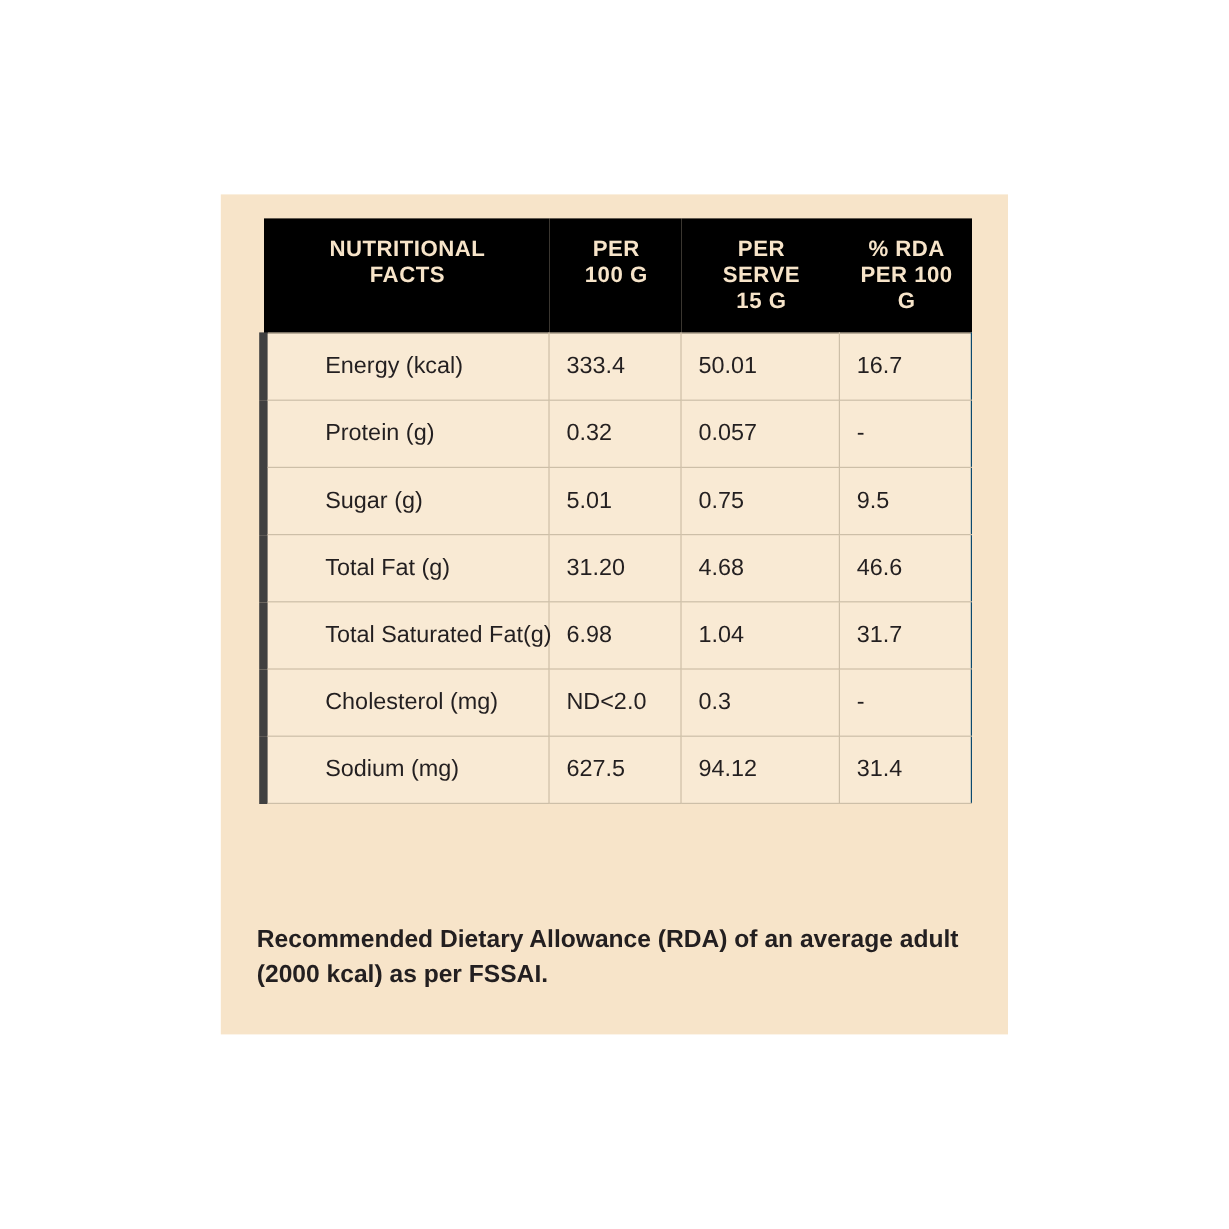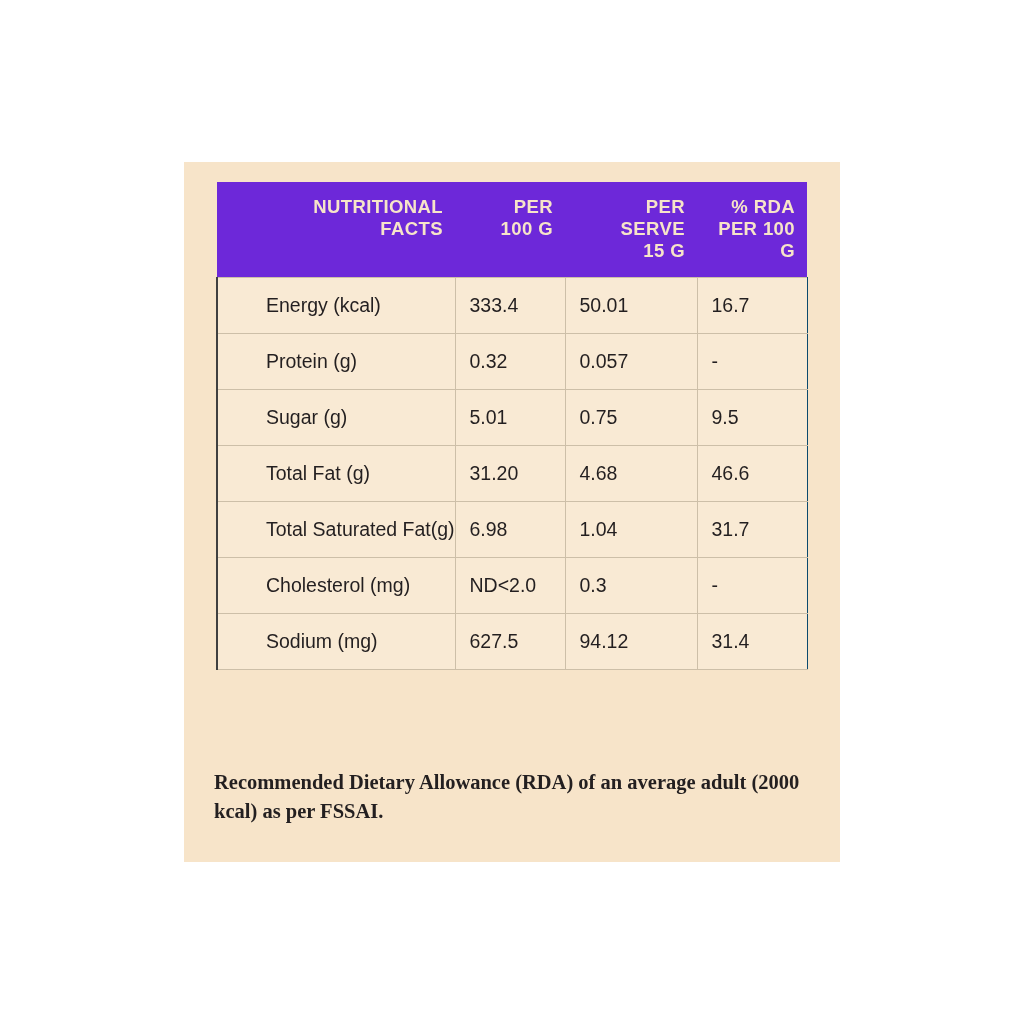--- a/index.html
+++ b/index.html
@@ -30,58 +30,57 @@
     left: 32px;
     top: 20px;
     width: 590px;
   }
   table.nutri {
     border-collapse: collapse;
     width: 590px;
     table-layout: fixed;
   }
   table.nutri thead th {
-    background: #6d28d9;
+    background: #000000;
     color: #f7e4c9;
-    text-align: right;
+    text-align: center;
     font-weight: bold;
     font-size: 18.5px;
     letter-spacing: 0.4px;
     line-height: 1.18;
     padding: 14px 12px 16px 14px;
     vertical-align: top;
     border: none;
   }
   table.nutri thead th .l2 { display: block; }
   table.nutri tbody td {
     background: #f9ead4;
     color: #231f20;
     font-size: 19.5px;
     padding: 13px 12px 13px 14px;
     border: 1px solid #cdbfa8;
     height: 29px;
     vertical-align: middle;
     white-space: nowrap;
   }
-  table.nutri tbody tr td:first-child { border-left: 2px solid #404040; padding-left: 48px; }
+  table.nutri tbody tr td:first-child { border-left: 7px solid #404040; padding-left: 48px; }
   table.nutri tbody tr td:last-child { border-right: 1px solid #0c4a6e; }
   col.c1 { width: 238px; }
   col.c2 { width: 110px; }
   col.c3 { width: 132px; }
   col.c4 { width: 110px; }
   .footnote {
     position: absolute;
     left: 30px;
     top: 606px;
     width: 612px;
     color: #231f20;
     font-size: 20.5px;
     font-weight: bold;
     line-height: 1.42;
-    font-family: Liberation Serif, serif;
   }
 </style>
 </head>
 <body>
 
 <div id="stage">
   <div class="panel">
 
     <div class="table-wrap">
       <table class="nutri">

